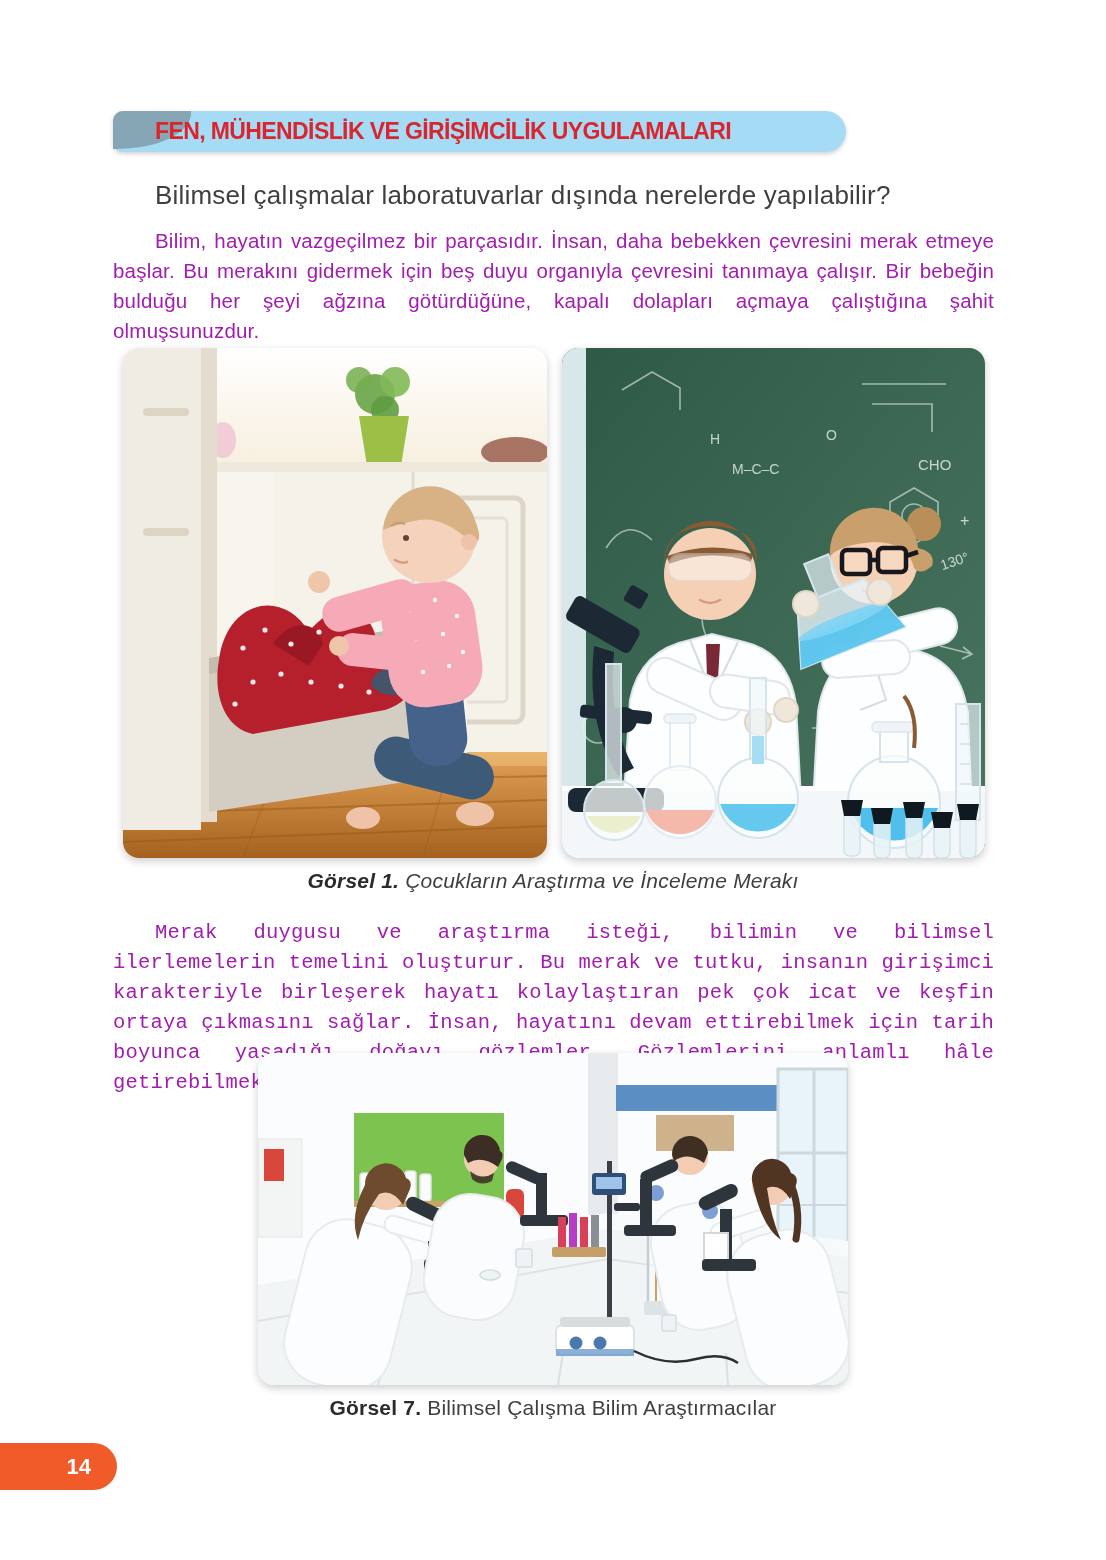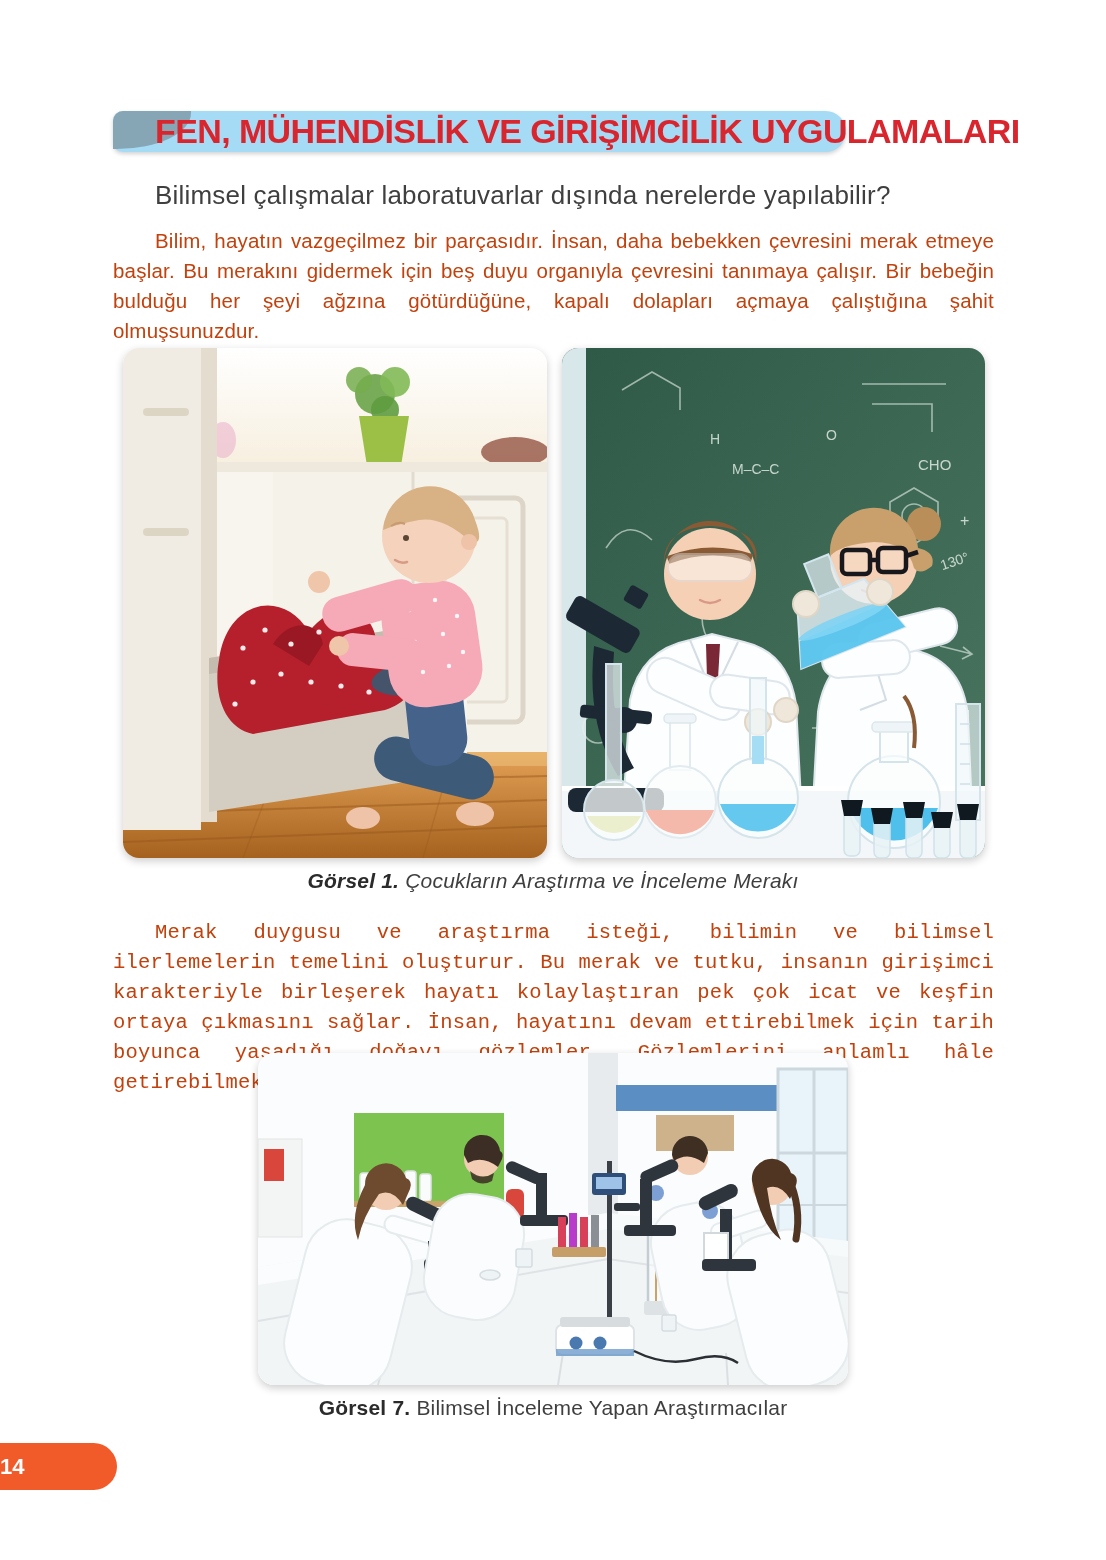--- a/index.html
+++ b/index.html
@@ -12,31 +12,31 @@
     position:absolute;left:113px;top:111px;width:733px;height:41px;
     background:#A6DBF5;border-radius:10px 21px 21px 10px;
     box-shadow:0 2px 4px rgba(0,0,0,0.18);
   }
   .banner-tab{
     position:absolute;left:0;top:0;width:78px;height:38px;
     background:#86A6B6;border-radius:10px 0 95% 0;
   }
   .banner-title{
     position:absolute;left:42px;top:0;height:41px;line-height:41px;
-    font-size:34px;font-weight:bold;color:#D9262E;letter-spacing:-0.6px;
+    font-size:23px;font-weight:bold;color:#D9262E;letter-spacing:-0.6px;
     white-space:nowrap;
   }
   
   .question{
     position:absolute;left:155px;top:180px;width:840px;
     font-size:26px;color:#3f3f3f;letter-spacing:0.2px;
   }
   .para{
     position:absolute;left:113px;width:881px;
-    font-size:20.5px;line-height:30px;color:#c2410c;
+    font-size:20.5px;line-height:30px;color:#a21caf;
     text-align:justify;text-indent:42px;letter-spacing:0.2px;
   }
   .para1{top:226px;}
   .para2{top:918px;font-family:Liberation Mono, monospace;}
   
   .fig{
     position:absolute;border-radius:16px;overflow:hidden;
     box-shadow:0 3px 8px rgba(0,0,0,0.20);background:#f4f4f4;
   }
   .fig svg{display:block;width:100%;height:100%;}
@@ -49,21 +49,21 @@
     font-size:21px;color:#3f3f3f;letter-spacing:0.2px;
   }
   .caption .cap-label{font-weight:bold;color:#2b2b2b;}
   .caption1{top:869px;font-style:italic;}
   .caption2{top:1396px;}
   
   .page-badge{
     position:absolute;left:0;top:1443px;width:117px;height:47px;
     background:#F15A29;border-radius:0 24px 24px 0;
     color:#ffffff;font-weight:bold;font-size:22px;
-    display:flex;align-items:center;
+    display:flex;align-items:center;justify-content:flex-end;
     padding-right:26px;box-sizing:border-box;
   }
   .chalk-text{font-family:"Liberation Sans",sans-serif;fill:#e9f2ec;opacity:0.8;}
 </style>
 </head>
 <body>
 
 <div class="page">
 
   <div class="banner">
@@ -424,20 +424,20 @@
       <g fill="#eef4f6" stroke="#d5dde1" stroke-width="1.5">
         <rect x="258" y="196" width="16" height="18" rx="2"></rect>
         <rect x="404" y="262" width="14" height="16" rx="2"></rect>
         <ellipse cx="232" cy="222" rx="10" ry="5"></ellipse>
       </g>
     </svg>
   </div>
 
   <div class="caption caption2">
     <span class="cap-label">Görsel 7.</span>
-    <span>Bilimsel İnceleme Yapan Araştırmacılar</span>
+    <span>Bilimsel Çalışma Bilim Araştırmacılar</span>
   </div>
 
   <div class="page-badge">
     <span>14</span>
   </div>
 
 </div>
 
 </body></html>

